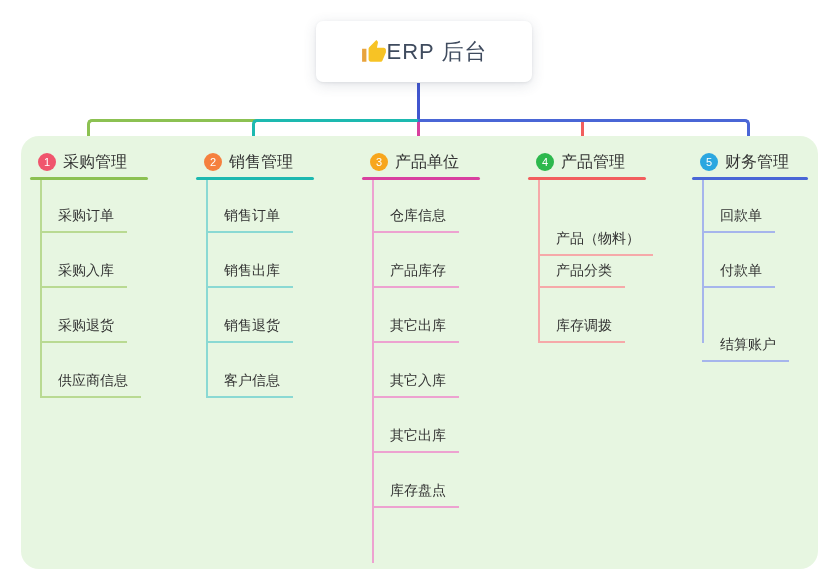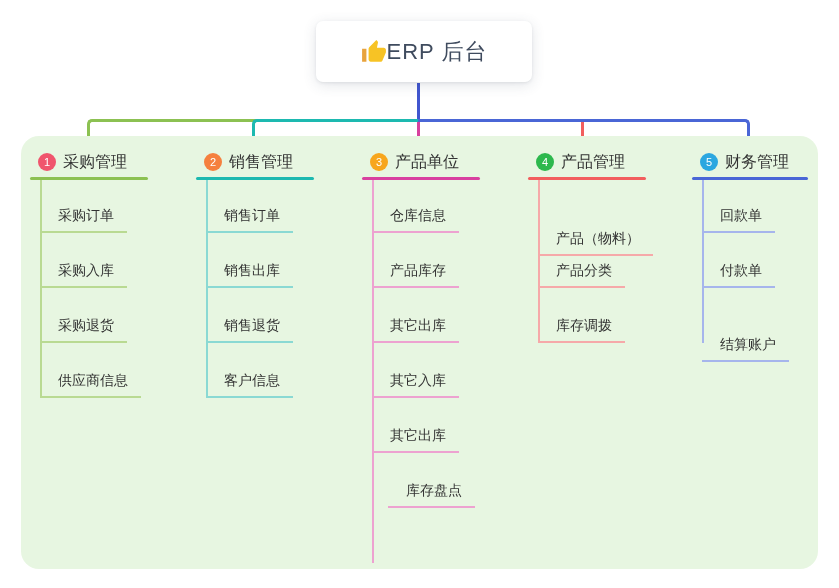--- a/index.html
+++ b/index.html
@@ -106,21 +106,21 @@
     <span class="badge b3">3</span>
     <span class="branch-label">产品单位</span>
   </div>
   <div class="hunder u3" style="left:362px;"></div>
   <div class="vline v3" style="left:372px;height:383px;"></div>
   <div class="child c3" style="left:372px;top:205px;">仓库信息</div>
   <div class="child c3" style="left:372px;top:260px;">产品库存</div>
   <div class="child c3" style="left:372px;top:315px;">其它出库</div>
   <div class="child c3" style="left:372px;top:370px;">其它入库</div>
   <div class="child c3" style="left:372px;top:425px;">其它出库</div>
-  <div class="child c3" style="left:388px;top:480px;">库存盘点</div>
+  <div class="child c3" style="left:372px;top:480px;">库存盘点</div>
 
   <div class="branch-header" style="left:536px;">
     <span class="badge b4">4</span>
     <span class="branch-label">产品管理</span>
   </div>
   <div class="hunder u4" style="left:528px;"></div>
   <div class="vline v4" style="left:538px;height:163px;"></div>
   <div class="child c4" style="left:538px;top:190px;margin-top:38px;">产品（物料）</div>
   <div class="child c4" style="left:538px;top:260px;">产品分类</div>
   <div class="child c4" style="left:538px;top:315px;">库存调拨</div>

